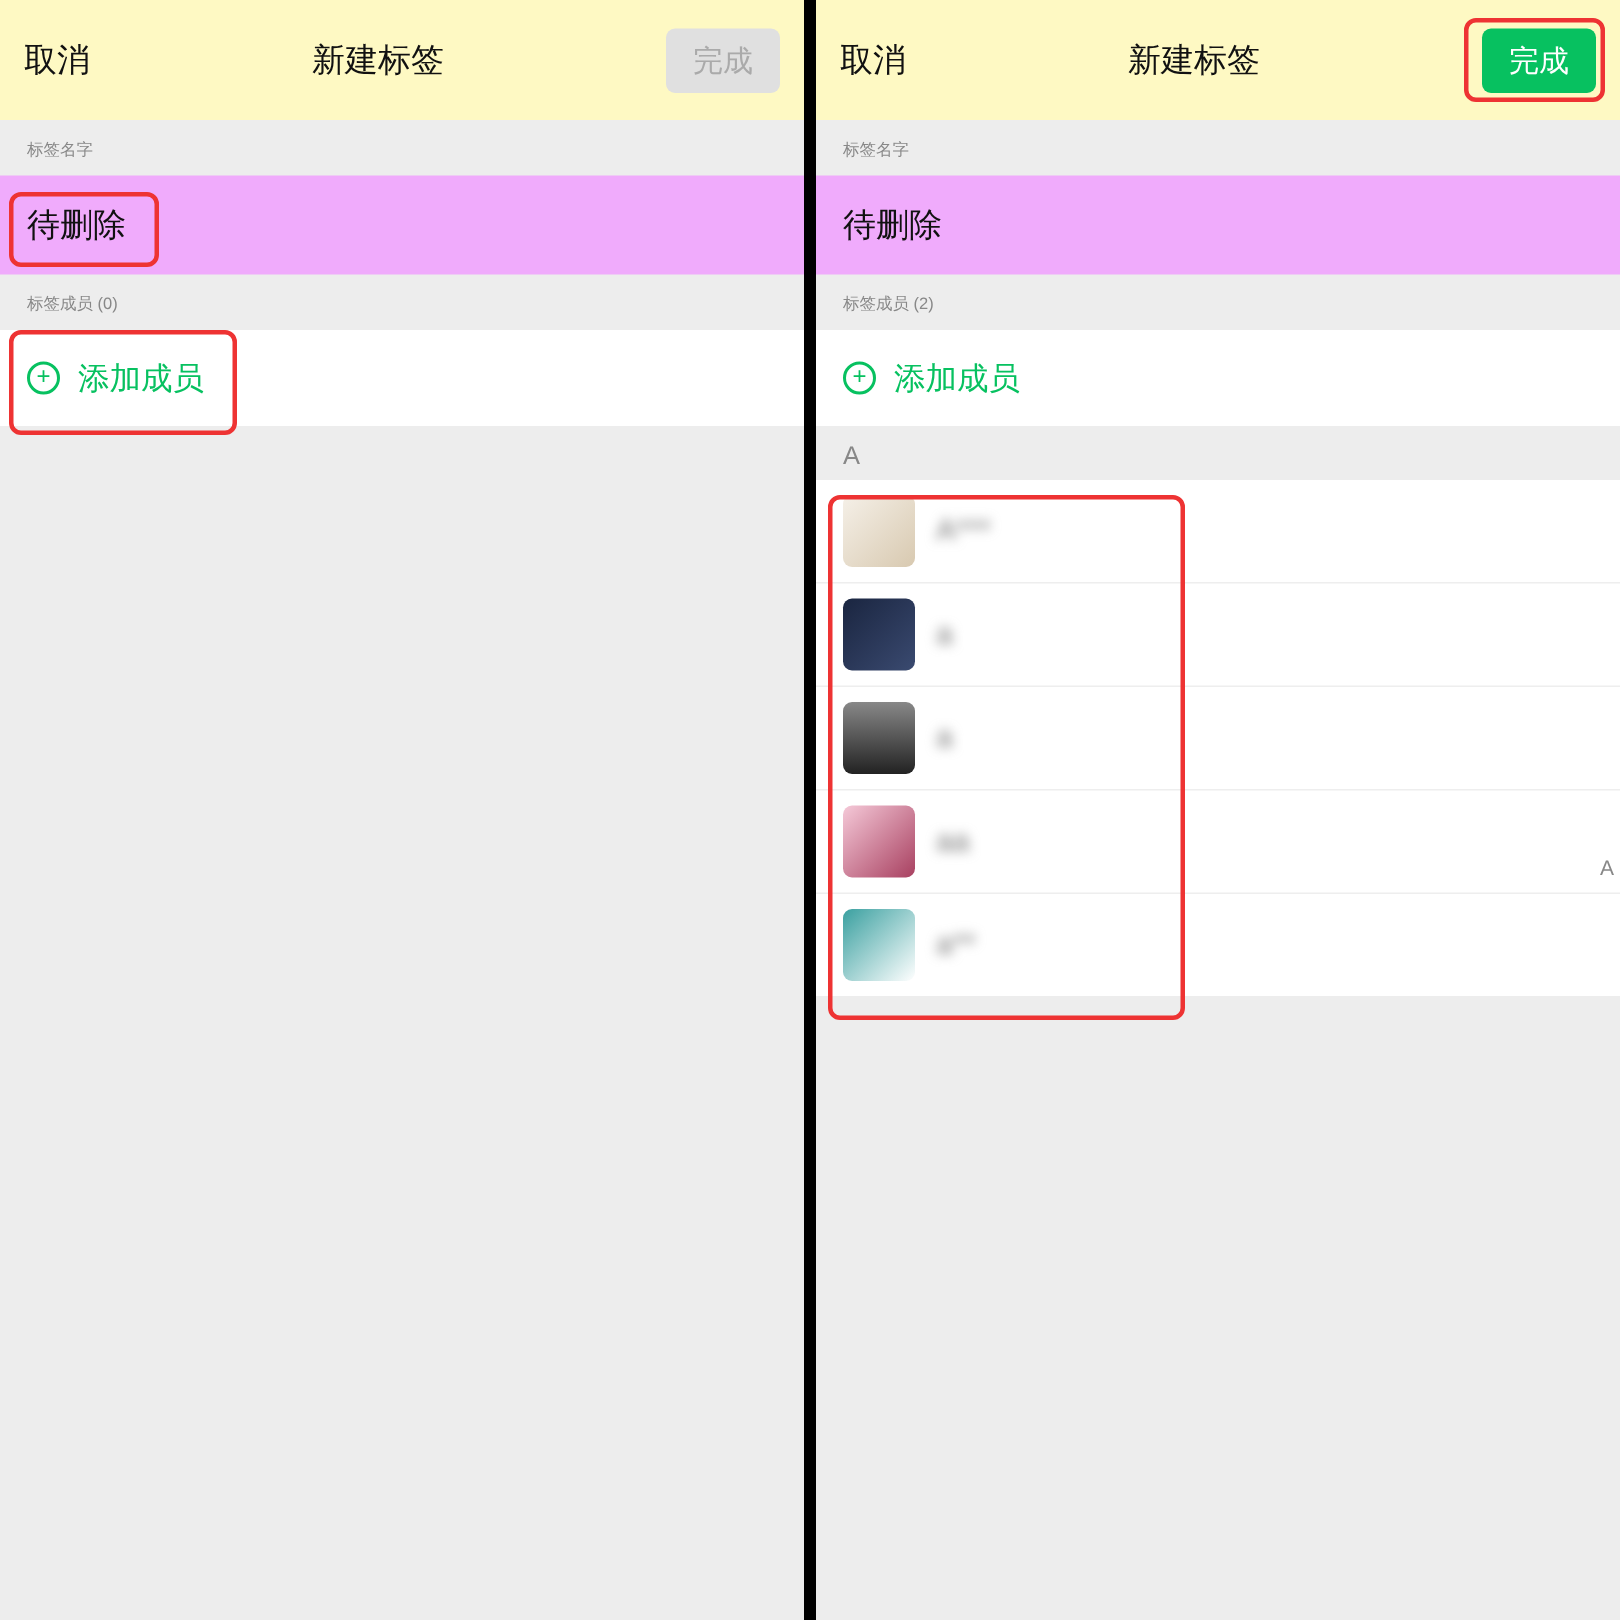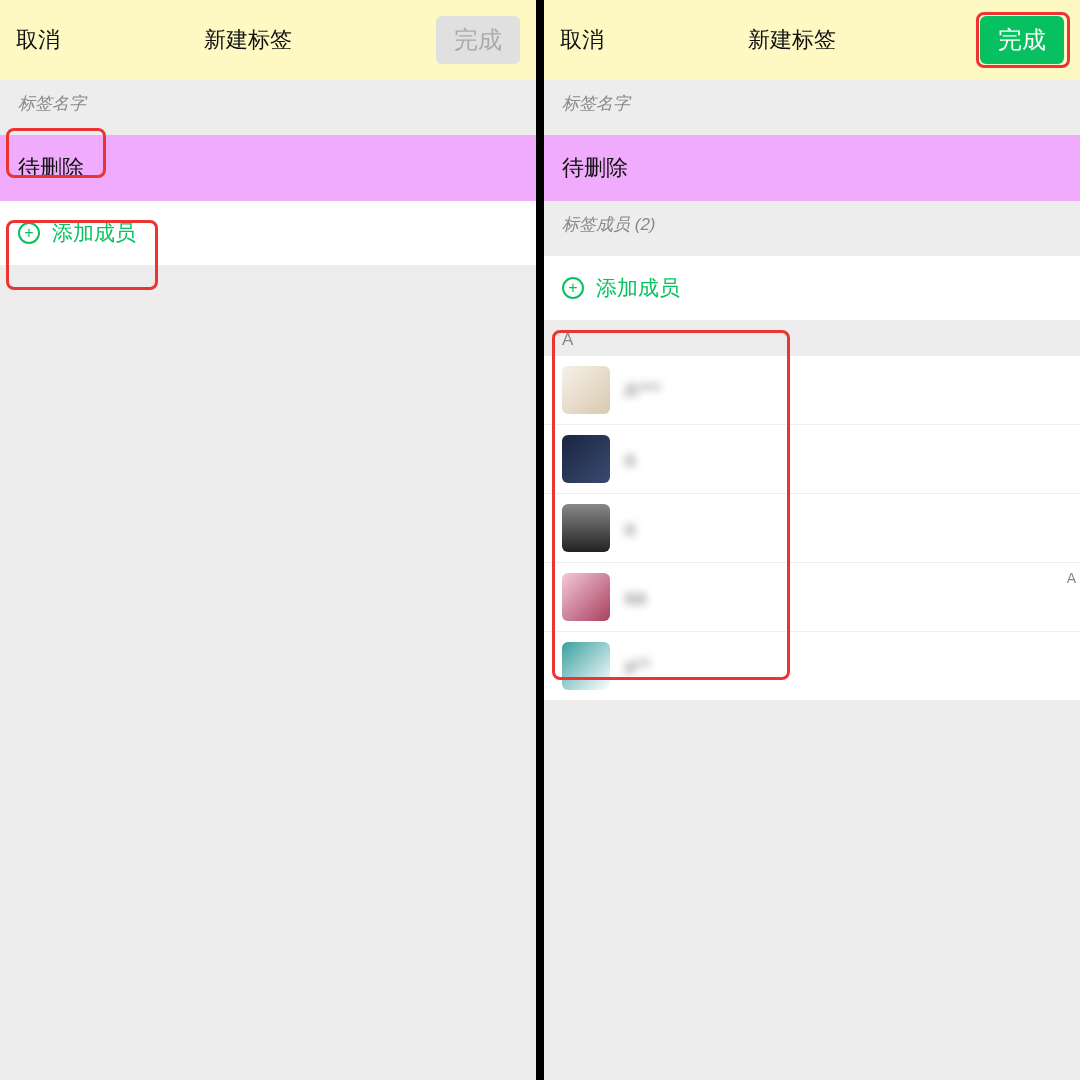--- a/index.html
+++ b/index.html
@@ -35,37 +35,36 @@
       cursor: pointer;
     }
     .header .title {
       font-size: 22px;
       font-weight: 400;
       color: #111;
     }
     .done-btn {
       padding: 8px 18px;
       border-radius: 6px;
-      font-size: 24px;
+      font-size: 20px;
       text-align: left;
     }
     .done-disabled {
       background: #e0e0e0;
       color: #aaa;
     }
     .done-enabled {
       background: #07c160;
       color: #fff;
     }
 
     .section-label {
-      font-size: 17px;
+      font-size: 11px;
       color: #888;
-      padding: 12px 18px 20px;
-      font-style: italic;
+      padding: 12px 18px 10px;
     }
     .tag-name-row {
       background: #f0abfc;
       padding: 18px 18px;
       font-size: 22px;
       color: #111;
     }
     .add-member-row {
       background: #fff;
       padding: 18px 18px;
@@ -143,20 +142,21 @@
 <div class="panel panel-left">
   <div class="header">
     <div class="cancel">取消</div>
     <div class="title">新建标签</div>
     <div class="done-btn done-disabled">完成</div>
   </div>
 
   <div class="section-label">标签名字</div>
   <div class="tag-name-row">待删除</div>
 
+  <div class="section-label">标签成员 (0)</div>
   <div class="add-member-row">
     <div class="plus-circle">+</div>
     <span>添加成员</span>
   </div>
 
   <div class="highlight" style="left:6px; top:128px; width:100px; height:50px;"></div>
   <div class="highlight" style="left:6px; top:220px; width:152px; height:70px;"></div>
 </div>
 
 <div class="divider"></div>

